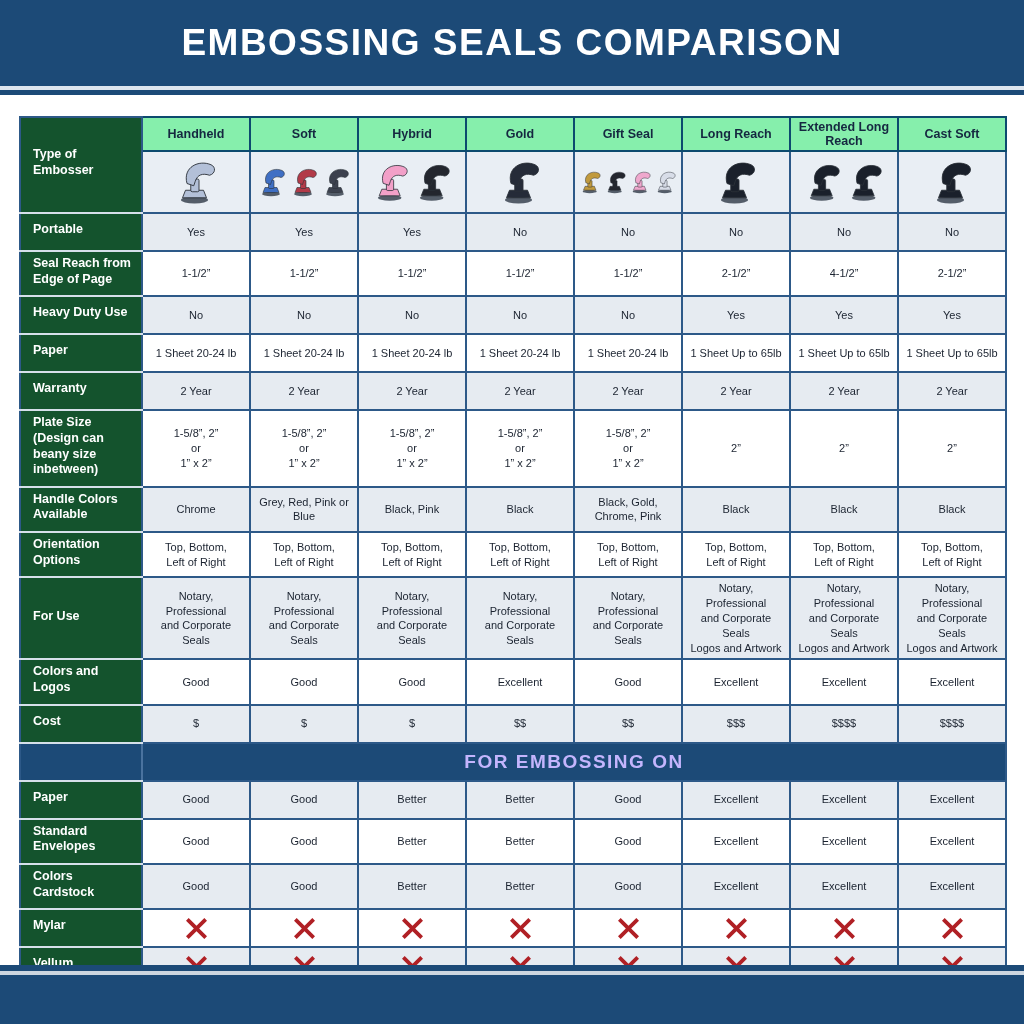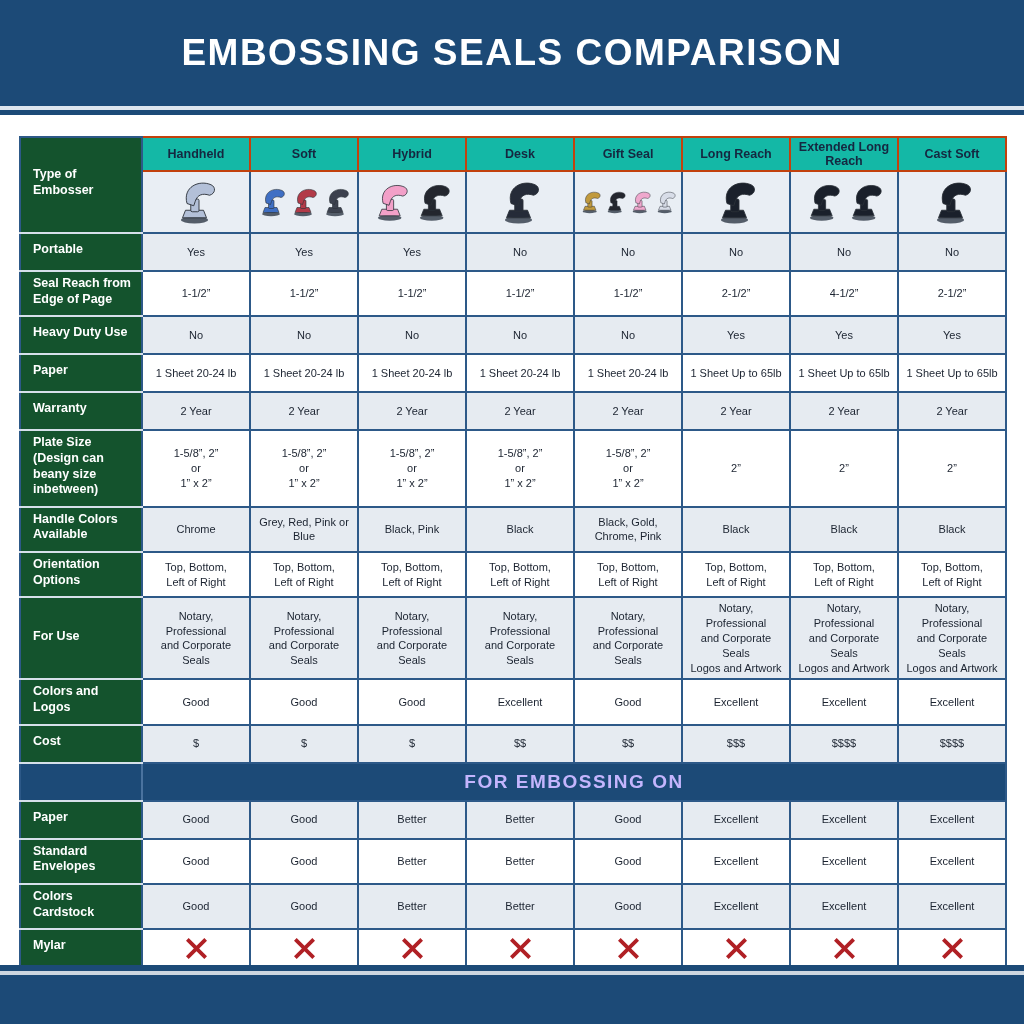--- a/index.html
+++ b/index.html
@@ -1,34 +1,34 @@
 <!DOCTYPE html>
 <html><head>
 <meta charset="utf-8">
 <style>
   html,body{margin:0;padding:0;}
   body{
     width:1024px;height:1024px;position:relative;overflow:hidden;
     background:#ffffff;font-family:"Liberation Sans", sans-serif;
   }
   
-  .top-band{height:106px;background:#1c4a77;display:flex;align-items:center;justify-content:center;text-align:center;}
+  .top-band{height:86px;background:#1c4a77;display:flex;align-items:center;justify-content:center;text-align:center;}
   .page-title{color:#ffffff;font-size:37px;font-weight:bold;letter-spacing:1.5px;margin:0;}
   .sep-light{height:4px;background:#dde5ee;}
   .sep-dark{height:5px;background:#1c4a77;}
   
   table.cmp{
     border-collapse:collapse;table-layout:fixed;
     margin:21px 0 0 19px;width:986px;
     border:2px solid #2d5988;
   }
   td,th{box-sizing:border-box;}
   th.col-head{
-    background:#14b8a6;color:#152740;font-size:12.5px;font-weight:bold;
-    height:24px;border:2px solid #c2410c;padding:2px;
+    background:#86efac;color:#152740;font-size:12.5px;font-weight:bold;
+    height:24px;border:2px solid #0c4a6e;padding:2px;
   }
   td.img-cell{
     background:#e9eef4;height:62px;border:2px solid #2d5988;
     text-align:center;vertical-align:middle;padding:2px;
   }
   td.label-cell{
     background:#14532d;color:#ffffff;font-weight:bold;font-size:12.5px;
     text-align:left;vertical-align:middle;padding:4px 6px 8px 12px;line-height:1.25;
     border-top:2px solid #d6e0ea;border-bottom:2px solid #d6e0ea;
     border-left:2px solid #2d5988;border-right:2px solid #2d5988;
@@ -73,21 +73,21 @@
     <colgroup>
       <col style="width:122px">
       <col span="8" style="width:108px">
     </colgroup>
     <tbody id="table-body">
         <tr>
           <td class="label-cell corner" rowspan="2">Type of Embosser</td>
           <th class="col-head">Handheld</th>
           <th class="col-head">Soft</th>
           <th class="col-head">Hybrid</th>
-          <th class="col-head">Desk</th>
+          <th class="col-head">Gold</th>
           <th class="col-head">Gift Seal</th>
           <th class="col-head">Long Reach</th>
           <th class="col-head">Extended Long Reach</th>
           <th class="col-head">Cast Soft</th>
         </tr>
         <tr>
           <td class="img-cell"><svg class="emb" width="48" height="50" viewBox="0 0 64 64">
               <ellipse cx="30" cy="56" rx="18" ry="4.5" fill="#3a4350" opacity="0.85"></ellipse>
               <path d="M14,53 h32 l-4,-10 h-24 z" fill="#b3c0d8" stroke="#2a3038" stroke-width="1.2"></path>
               <rect x="25" y="28" width="11" height="17" rx="2" fill="#b3c0d8" stroke="#2a3038" stroke-width="1.2"></rect>

